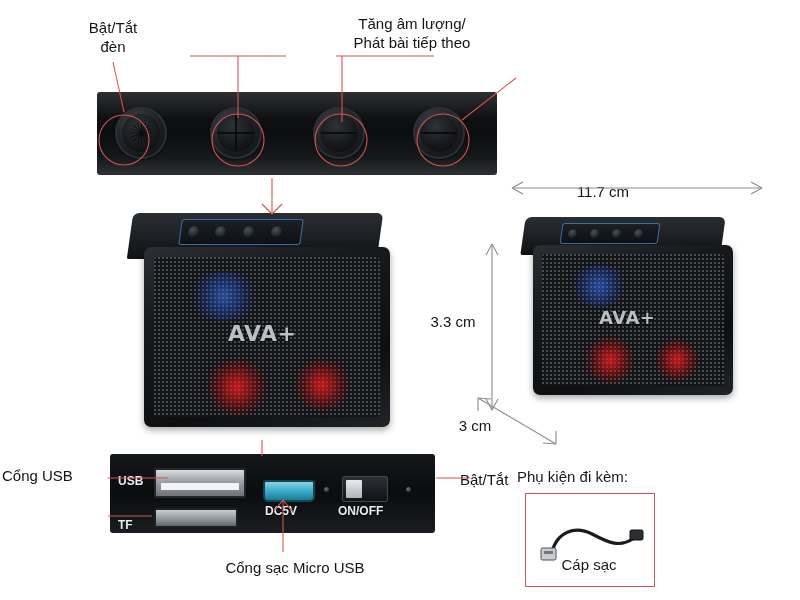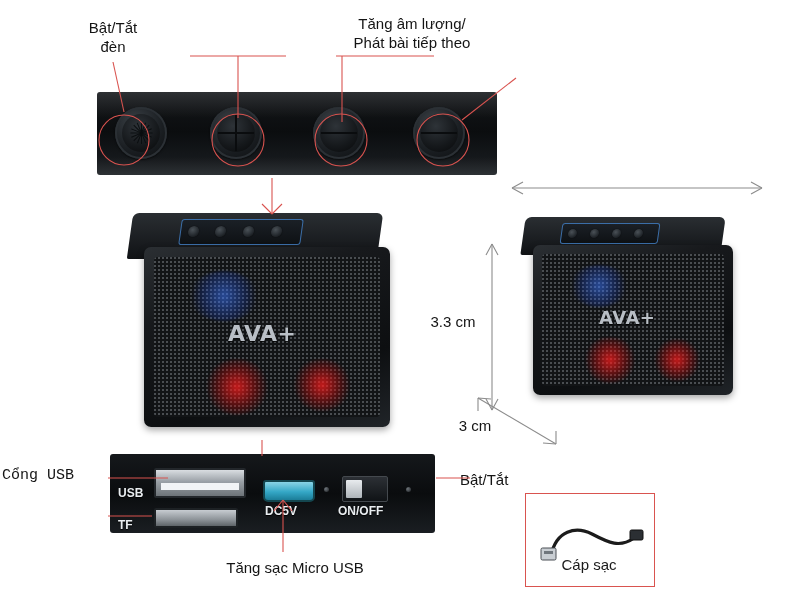--- a/index.html
+++ b/index.html
@@ -304,40 +304,42 @@
 
   <div class="portbar">
     <div class="usb-port">
       <div class="tongue"></div>
     </div>
     <div class="tf-slot"></div>
     <div class="micro-usb"></div>
     <div class="onoff-switch">
       <div class="nub"></div>
     </div>
-    <div class="port-text" style="left:8px; top:32px;">USB</div>
+    <div class="port-text" style="left:8px; top:20px;">USB</div>
     <div class="port-text" style="left:8px; top:64px;">TF</div>
     <div class="port-text" style="left:155px; top:50px;">DC5V</div>
     <div class="port-text" style="left:228px; top:50px;">ON/OFF</div>
     <div class="screw" style="left:214px; top:33px;"></div>
     <div class="screw" style="left:296px; top:33px;"></div>
   </div>
 
+  <div class="acc-title">Phụ kiện đi kèm:</div>
   <div class="acc-box"></div>
   <div class="acc-caption">Cáp sạc</div>
 
   <div class="lbl" style="left:68px; top:18px; width:90px;">Bật/Tắt
 đèn</div>
   <div class="lbl" style="left:318px; top:14px; width:128px;margin-left:30px;">Tăng âm lượng/
 Phát bài tiếp theo</div>
 
-  <div class="lbl left" style="left:2px; top:466px; width:104px;font-family:Liberation Mono, monospace;">Cổng USB</div>
+  <div class="lbl left" style="left:2px; top:466px; width:104px;">Cổng USB</div>
   <div class="lbl left" style="left:460px; top:470px; width:90px;">Bật/Tắt</div>
-  <div class="lbl" style="left:180px; top:558px; width:230px;">Tăng sạc Micro USB</div>
-
+  <div class="lbl" style="left:180px; top:558px; width:230px;">Cổng sạc Micro USB</div>
+
+  <div class="lbl" style="left:548px; top:182px; width:110px;">11.7 cm</div>
   <div class="lbl" style="left:418px; top:312px; width:70px;">3.3 cm</div>
   <div class="lbl" style="left:440px; top:416px; width:70px;">3 cm</div>
 
   <svg class="overlay" viewBox="0 0 800 600">
     <g stroke="#d9534f" stroke-width="1.1" fill="none">
 
       <path d="M113,62 L124,112"></path>
 
       <path d="M190,56 L286,56"></path>
       <path d="M238,56 L238,118"></path>

